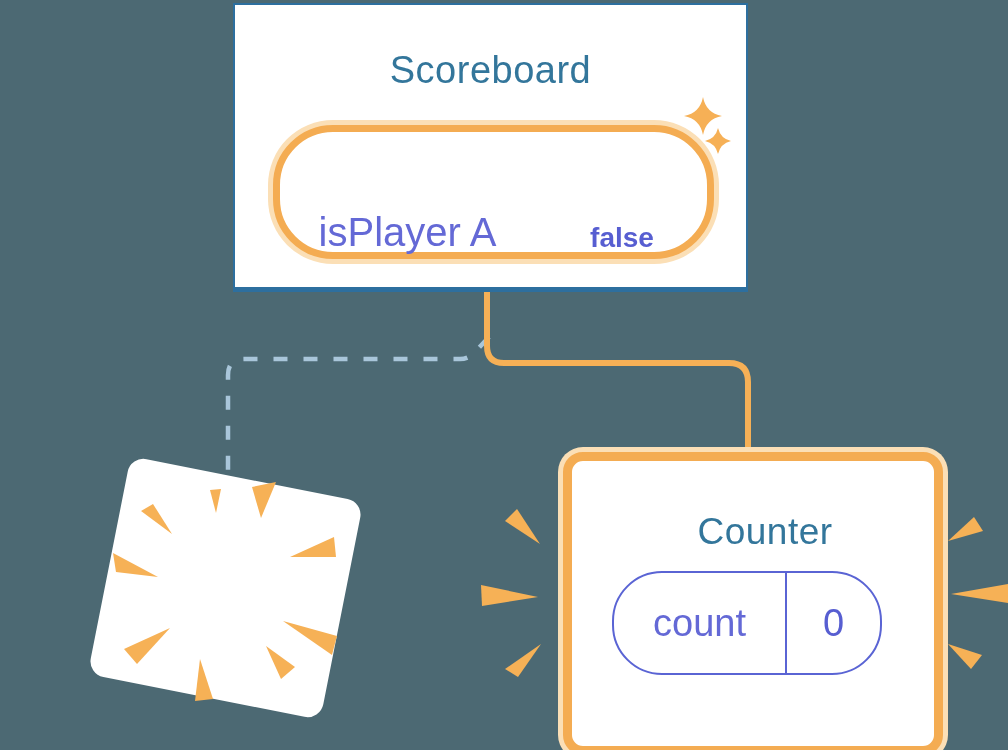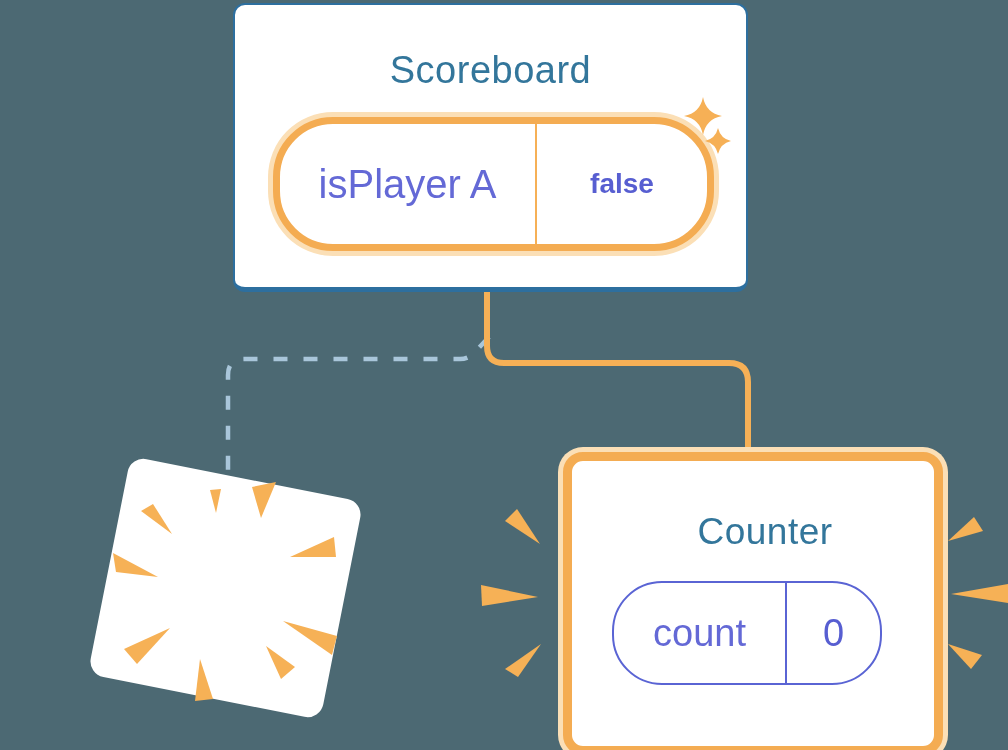--- a/index.html
+++ b/index.html
@@ -9,21 +9,21 @@
     font-family:"Liberation Sans",sans-serif;
   }
   .overlay{position:absolute;left:0;top:0;width:1008px;height:750px;pointer-events:none;}
   .connectors{z-index:1;}
   .bursts{z-index:3;}
   .sparkles{z-index:4;}
 
   .component-card{position:absolute;background:#ffffff;z-index:2;}
   .card-blue{
     border:2px solid var(--card-border,#2D6F9F);
-    border-bottom-width:5px;border-radius:12px;text-decoration:underline;
+    border-bottom-width:5px;border-radius:0;text-decoration:underline;
   }
   .scoreboard{left:233px;top:3px;width:511px;height:282px;}
   .card-orange{
     border:9px solid var(--pill-orange,#F4AC52);
     border-radius:20px;
     box-shadow:0 0 0 5px var(--pill-halo,#FBDFB6);
   }
   .counter{left:563px;top:452px;width:362px;height:285px;}
 
   .card-title{
@@ -33,31 +33,32 @@
   .scoreboard .card-title{top:46px;font-size:38px;}
   .counter .card-title{top:52px;font-size:37px;padding-left:24px;}
 
   .state-pill{position:absolute;display:flex;align-items:stretch;background:#fff;}
   .pill-cell{display:flex;align-items:center;justify-content:center;line-height:1;}
   .pill-key{color:var(--state-key-color,#6469D6);}
   .pill-value{color:var(--state-value-color,#575ED1);}
 
   
   .pill-highlight{
-    left:38px;top:112px;width:427px;height:120px;
+    left:38px;top:120px;width:427px;height:120px;
     border:7px solid var(--pill-orange,#F4AC52);border-radius:60px;
     box-shadow:0 0 0 5px var(--pill-halo,#FBDFB6);
+    align-items:flex-end;
   }
   .pill-highlight .pill-key{width:255px;font-size:40px;}
   .pill-highlight .pill-divider{width:2px;background:var(--connector-orange,#F6B056);}
   .pill-highlight .pill-value{flex:1;font-size:28px;font-weight:bold;}
 
   
   .pill-plain{
-    left:40px;top:120px;width:266px;height:100px;
+    left:40px;top:110px;width:266px;height:100px;
     border:2px solid var(--counter-pill-border,#5A64D4);border-radius:50px;
   }
   .pill-plain .pill-key{width:171px;font-size:38px;}
   .pill-plain .pill-divider{width:2px;background:var(--counter-pill-border,#5A64D4);}
   .pill-plain .pill-value{flex:1;font-size:38px;}
 
   
   .poof-card{
     position:absolute;left:107px;top:477px;width:237px;height:222px;
     background:#ffffff;border-radius:16px;transform:rotate(11.2deg);z-index:2;

